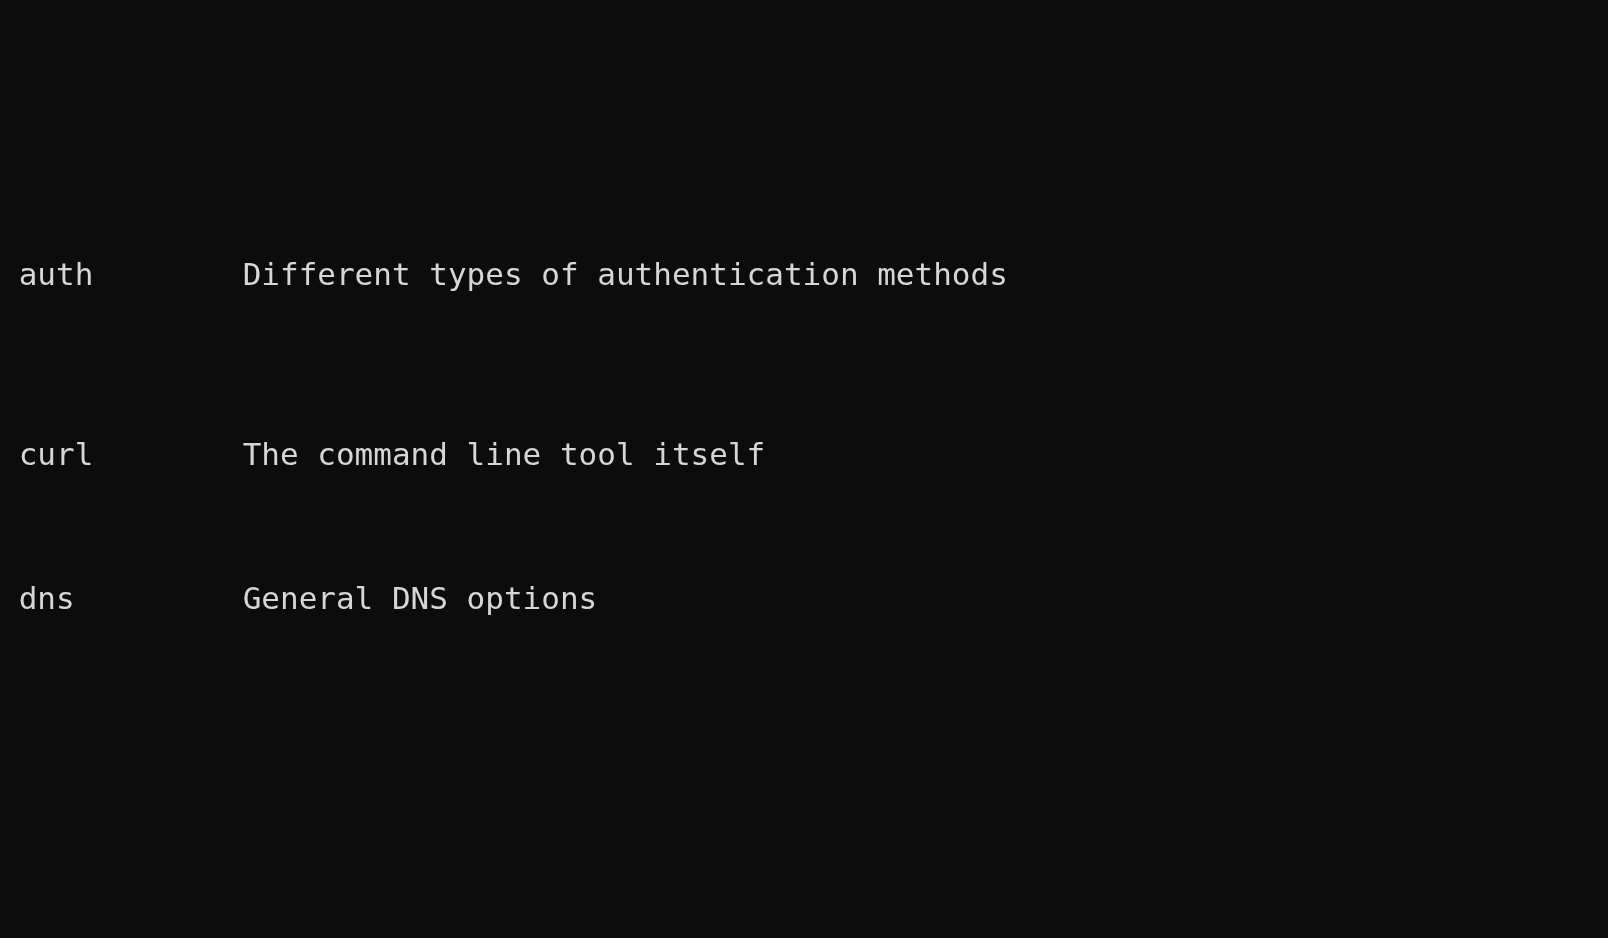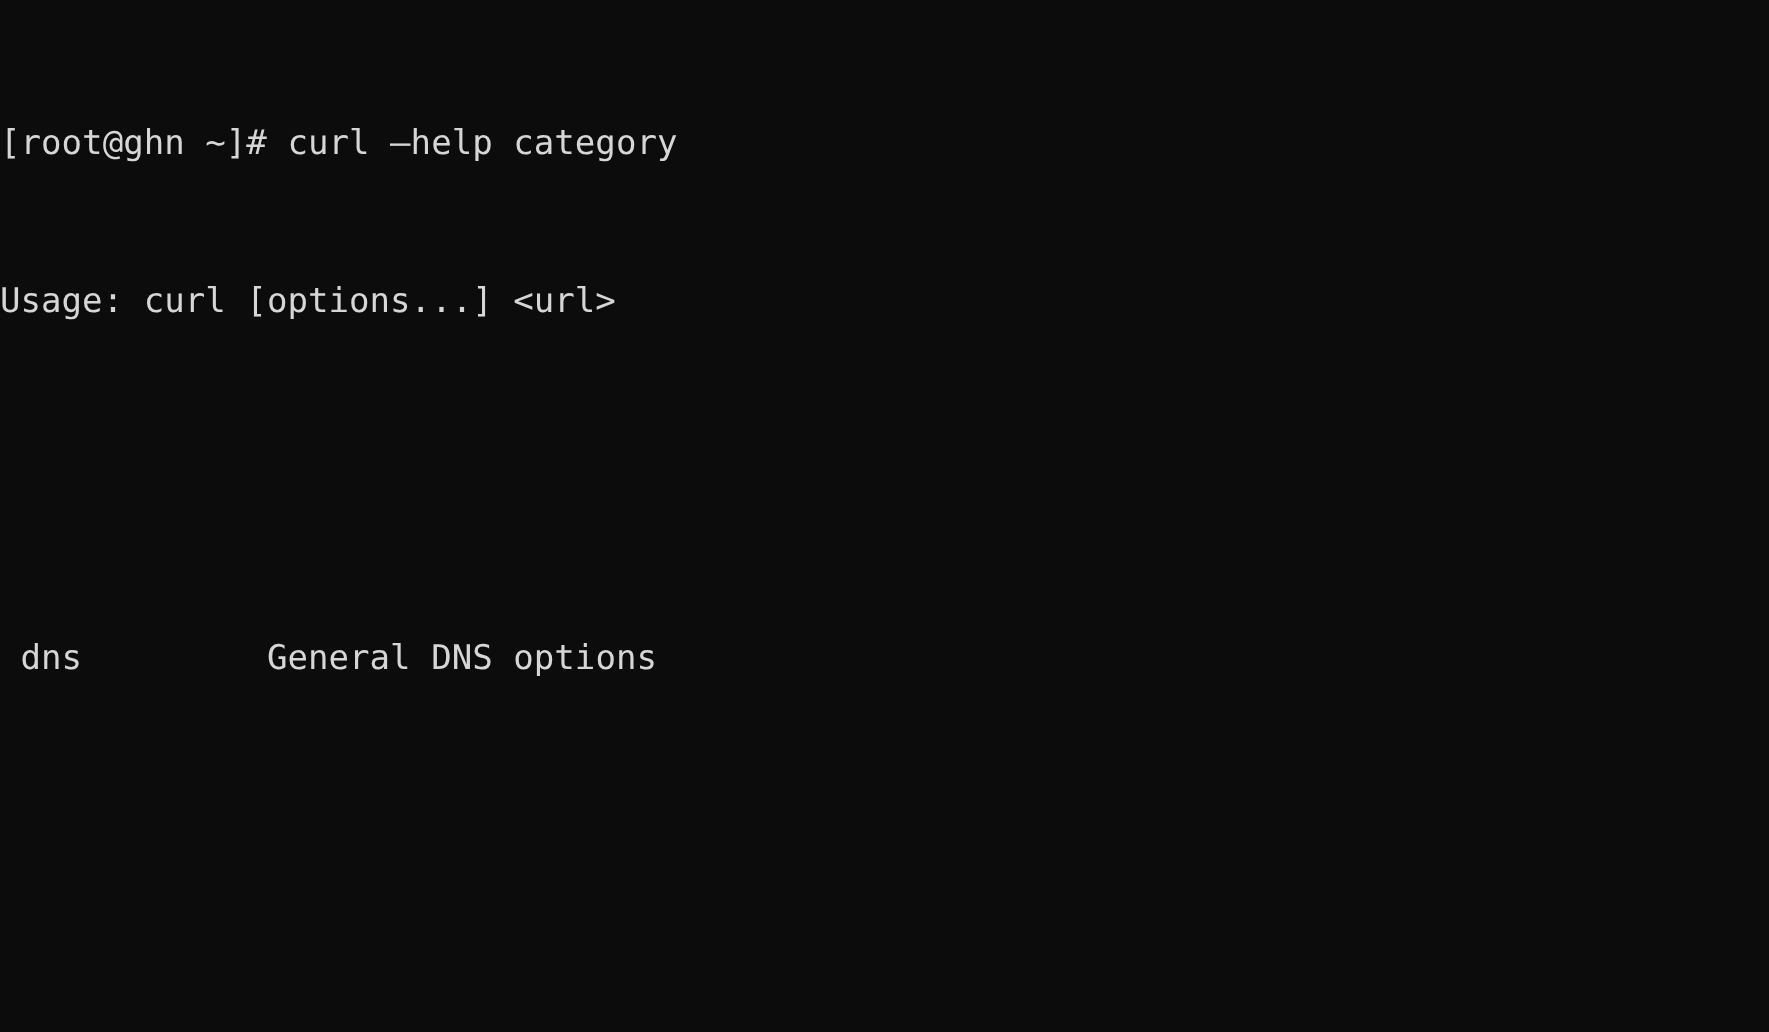--- a/index.html
+++ b/index.html
@@ -46,27 +46,27 @@
     display: inline;
     white-space: pre;
   }
 </style>
 </head>
 <body>
 
 <div id="terminal">
   <div class="screen">
 
-    <div class="line">[root@ghn ~]# curl –help category</div>
 
-    <div class="line">Usage: curl [options...] &lt;url&gt;</div>
 
     <div id="category-list">
+  <div class="row"><span class="cat"> auth        </span><span class="desc">Different types of authentication methods</span></div>
 
 
+  <div class="row"><span class="cat"> curl        </span><span class="desc">The command line tool itself</span></div>
 
   <div class="row"><span class="cat"> dns         </span><span class="desc">General DNS options</span></div>
 
   
 
   
 
   
 
   

